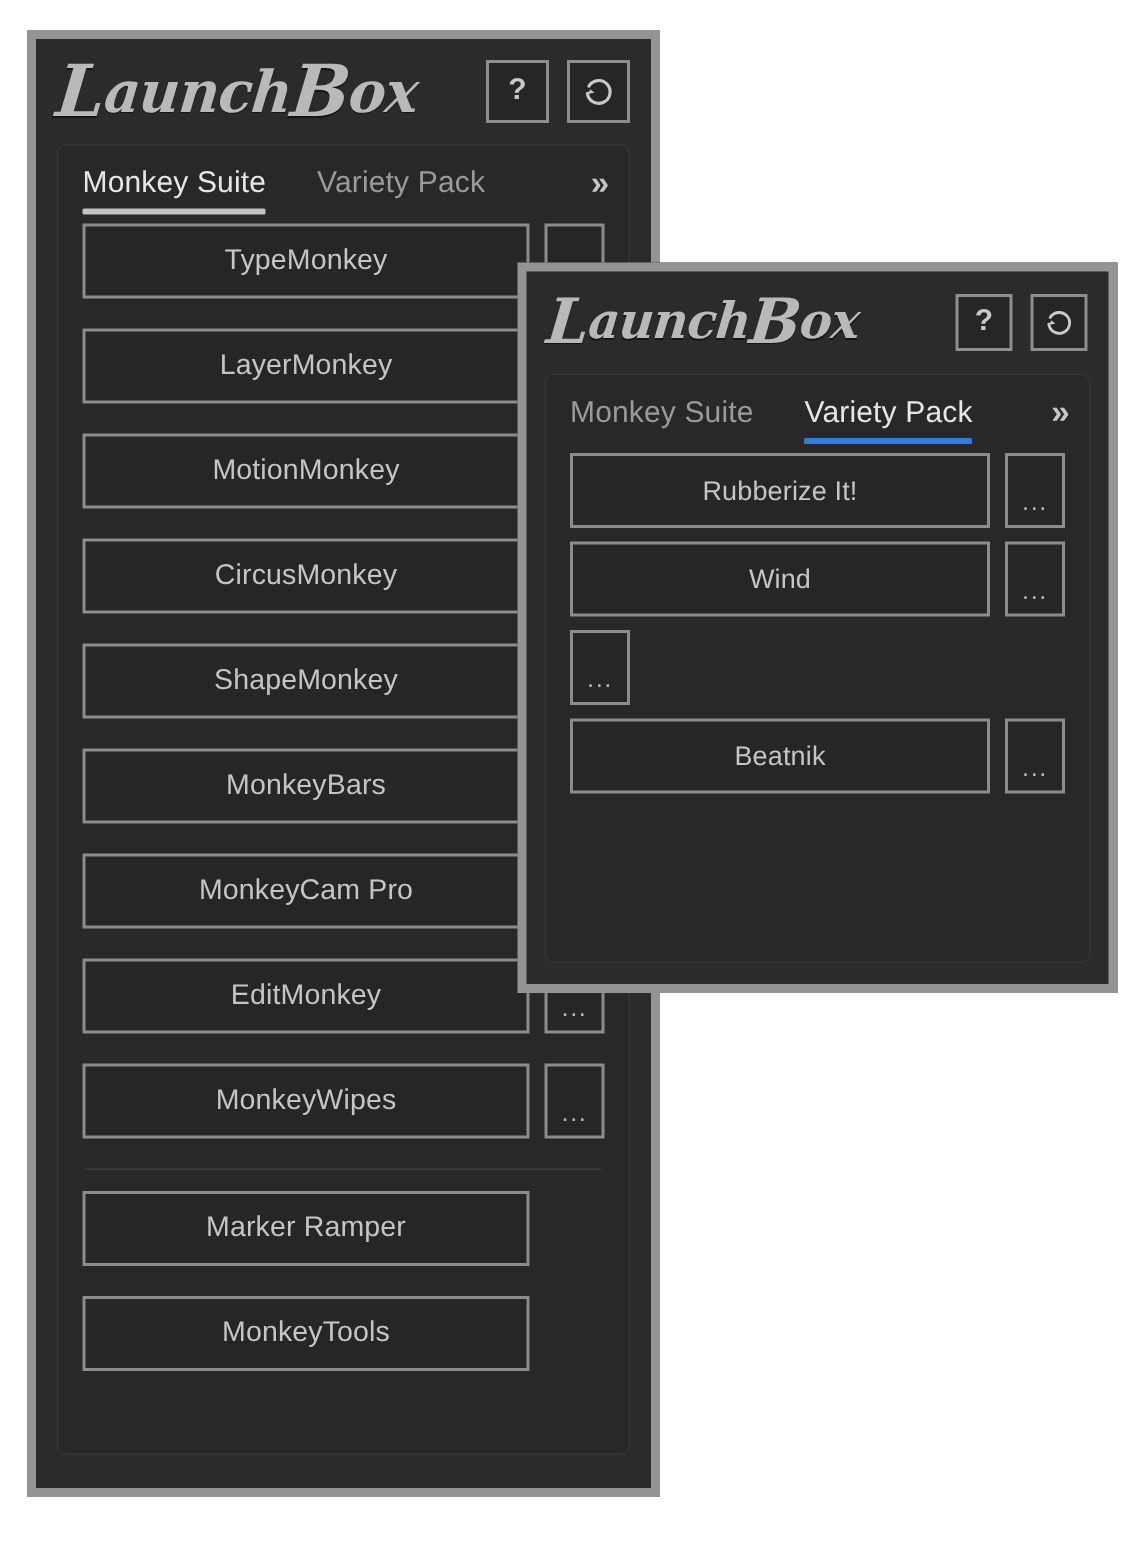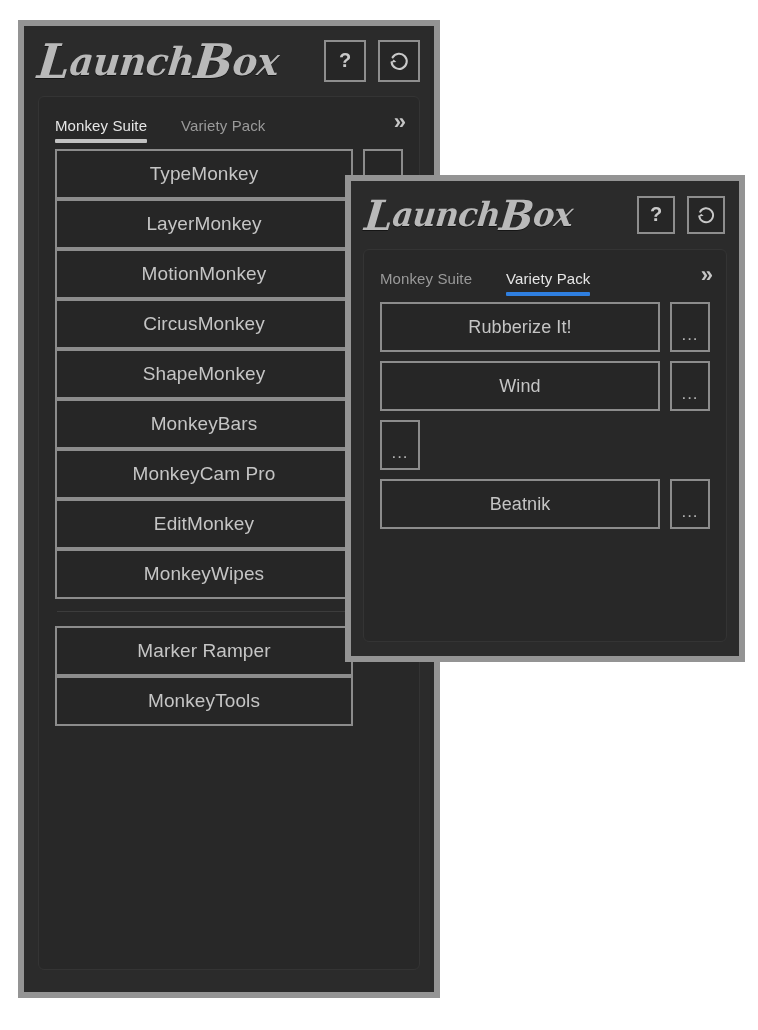--- a/index.html
+++ b/index.html
@@ -126,21 +126,21 @@
 
   
   .tabs {
     display: flex;
     align-items: flex-end;
     padding: 14px 16px 0 16px;
     gap: 0;
     position: relative;
   }
   .tab {
-    font-size: 15px;
+    font-size: 20px;
     color: #9a9a9a;
     padding: 0 0 9px 0;
     margin-right: 34px;
     cursor: pointer;
     white-space: nowrap;
     position: relative;
     letter-spacing: .1px;
   }
   .tab.active { color: #e6e6e6; }
   .tab .tab-underline {
@@ -168,21 +168,21 @@
   }
 
   
   .item-list {
     padding: 6px 16px 0 16px;
   }
   .item-row {
     display: flex;
     align-items: stretch;
     gap: 10px;
-    margin-bottom: 0;
+    margin-bottom: 20px;
   }
   .panel--secondary .item-row { margin-bottom: 9px; }
 
   .item-button {
     flex: 1 1 auto;
     height: 50px;
     border: 2px solid #8c8c8c;
     background: #262626;
     color: #c5c5c5;
     font-size: 19px;

